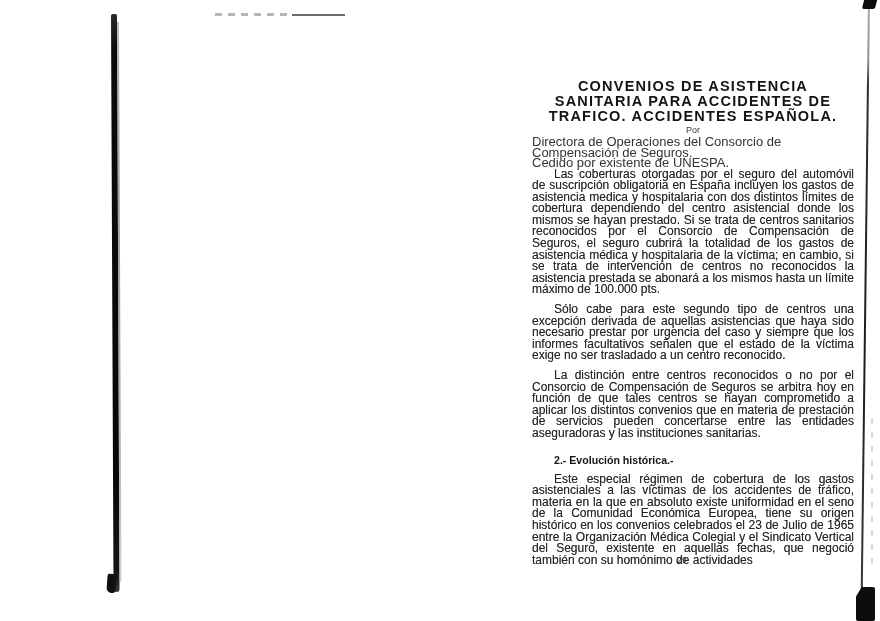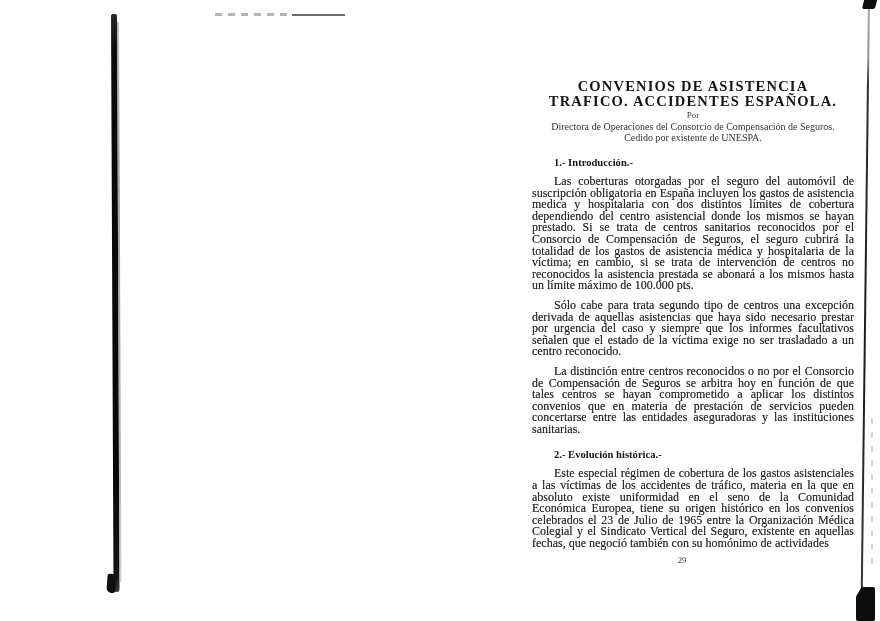--- a/index.html
+++ b/index.html
@@ -7,21 +7,21 @@
     --ink:#262626;
     --ink-strong:#141414;
     --artifact:#0d0d0d;
   }
   html,body{margin:0;padding:0;background:#fff;}
   .page{
     position:relative;
     width:880px;height:621px;
     background:var(--paper);
     overflow:hidden;
-    font-family:Liberation Serif, serif;
+    font-family:Liberation Sans, sans-serif;
     color:var(--ink);
   }
 
   
   .binding-strip{
     position:absolute;left:111px;top:14px;width:6px;height:578px;
     background:linear-gradient(to bottom,#2a2a2a 0,#0b0b0b 6%,#080808 80%,#161616 97%,#3a3a3a 100%);
     border-radius:3px 3px 4px 6px;
     transform:rotate(-0.25deg);
     transform-origin:top center;
@@ -81,21 +81,21 @@
   }
   .byline{
     margin-top:1px;text-align:center;font-size:9px;color:#3a3a3a;
   }
   .author-line{
     margin-top:6px;text-align:center;font-weight:bold;
     font-variant:small-caps;font-size:10.5px;letter-spacing:.3px;
     color:var(--ink-strong);
   }
   .affiliation-line,.credit-line{
-    text-align:center;font-size:10px;line-height:10.5px;color:#333;
+    font-size:13px;line-height:10.5px;color:#333;
   }
   .affiliation-line{margin-top:2px;}
   .section-heading{
     font-weight:bold;font-size:10.6px;color:var(--ink-strong);
     margin:14px 0 8px 22px;
   }
   .body-para{
     margin:0 0 8px 0;
     font-size:12px;line-height:11.6px;
     text-align:justify;text-indent:22px;
@@ -118,29 +118,29 @@
   <div class="top-dashes"></div>
   <div class="top-line"></div>
   <div class="right-edge-line"></div>
   <div class="right-faint-dashes"></div>
   <div class="corner-blob-top-right"></div>
   <div class="corner-blob-bottom-right"></div>
 
   <div class="text-column">
     <div class="doc-title">
       <div>CONVENIOS DE ASISTENCIA</div>
+      <div>SANITARIA PARA ACCIDENTES DE</div>
       <div>TRAFICO. ACCIDENTES ESPAÑOLA.</div>
     </div>
     <div class="byline">Por</div>
     <div class="affiliation-line">Directora de Operaciones del Consorcio de Compensación de Seguros.</div>
     <div class="credit-line">Cedido por existente de UNESPA.</div>
     <div>
-        <div class="section-heading">1.- Introducción.-</div>
         <p class="body-para">Las coberturas otorgadas por el seguro del automóvil de suscripción obligatoria en España incluyen los gastos de asistencia medica y hospitalaria con dos distintos límites de cobertura dependiendo del centro asistencial donde los mismos se hayan prestado. Si se trata de centros sanitarios reconocidos por el Consorcio de Compensación de Seguros, el seguro cubrirá la totalidad de los gastos de asistencia médica y hospitalaria de la víctima; en cambio, si se trata de intervención de centros no reconocidos la asistencia prestada se abonará a los mismos hasta un límite máximo de 100.000 pts.</p>
-        <p class="body-para">Sólo cabe para trata segundo tipo de centros una excepción derivada de aquellas asistencias que haya sido necesario prestar por urgencia del caso y siempre que los informes facultativos señalen que el estado de la víctima exige no ser trasladado a un centro reconocido.</p>
+        <p class="body-para">Sólo cabe para este segundo tipo de centros una excepción derivada de aquellas asistencias que haya sido necesario prestar por urgencia del caso y siempre que los informes facultativos señalen que el estado de la víctima exige no ser trasladado a un centro reconocido.</p>
         <p class="body-para">La distinción entre centros reconocidos o no por el Consorcio de Compensación de Seguros se arbitra hoy en función de que tales centros se hayan comprometido a aplicar los distintos convenios que en materia de prestación de servicios pueden concertarse entre las entidades aseguradoras y las instituciones sanitarias.</p>
         <div class="section-heading">2.- Evolución histórica.-</div>
         <p class="body-para">Este especial régimen de cobertura de los gastos asistenciales a las víctimas de los accidentes de tráfico, materia en la que en absoluto existe uniformidad en el seno de la Comunidad Económica Europea, tiene su origen histórico en los convenios celebrados el 23 de Julio de 1965 entre la Organización Médica Colegial y el Sindicato Vertical del Seguro, existente en aquellas fechas, que negoció también con su homónimo de actividades</p>
       </div>
   </div>
 
   <div class="page-number">29</div>
 
 </div>
 

